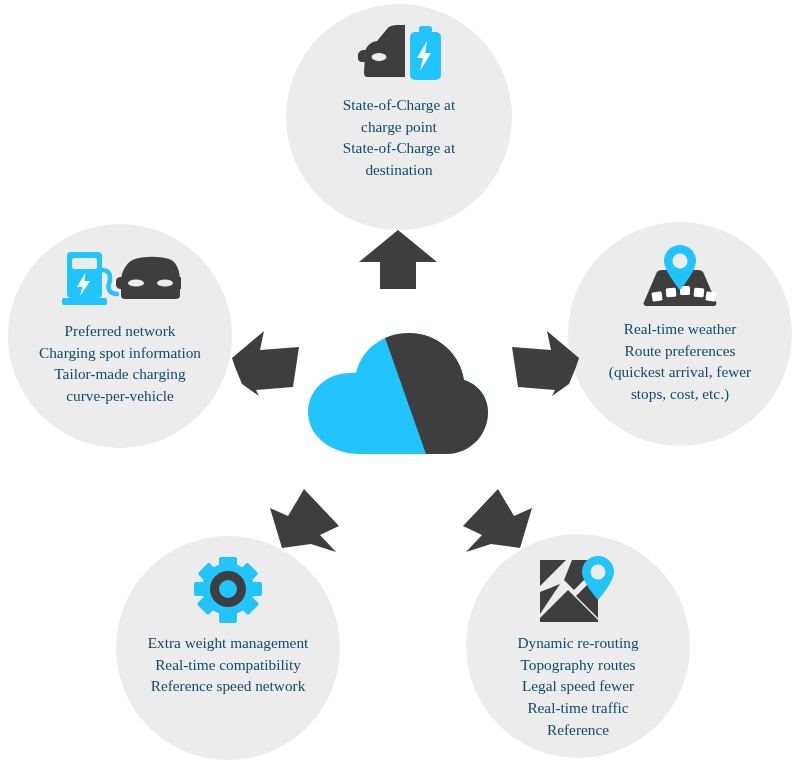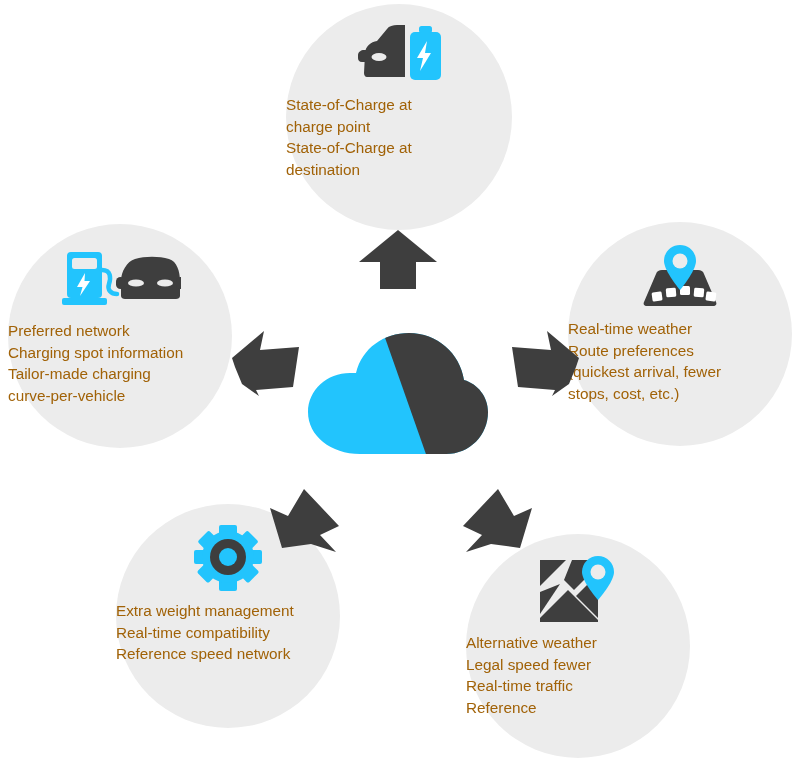--- a/index.html
+++ b/index.html
@@ -31,37 +31,39 @@
     box-sizing: border-box;
   }
   .node-icon {
     display: flex;
     align-items: center;
     justify-content: center;
     width: 100%;
   }
   .node-lines {
     width: 100%;
-    color: #a16207;
+    text-align: center;
+    color: #0c4a6e;
     font-size: 15.3px;
     line-height: 1.42;
+    font-family: Liberation Serif, serif;
   }
   .node-line {
     display: block;
     white-space: pre-line;
   }
 
   
   #node-top      { left: 286px; top: 4px;   width: 226px; height: 226px; padding-top: 18px; }
   #node-top .node-lines { font-size: 15.3px; }
 
   #node-left     { left: 8px;   top: 224px; width: 224px; height: 224px; padding-top: 22px; }
   #node-right    { left: 568px; top: 222px; width: 224px; height: 224px; padding-top: 22px; }
 
-  #node-bottom-left  { left: 116px; top: 504px; width: 224px; height: 224px; padding-top: 20px; }
+  #node-bottom-left  { left: 116px; top: 536px; width: 224px; height: 224px; padding-top: 20px; }
   #node-bottom-right { left: 466px; top: 534px; width: 224px; height: 224px; padding-top: 20px; }
 
   #node-top .node-icon     { height: 62px; margin-bottom: 10px; }
   #node-left .node-icon    { height: 62px; margin-bottom: 12px; }
   #node-right .node-icon   { height: 64px; margin-bottom: 10px; }
   #node-bottom-left .node-icon  { height: 66px; margin-bottom: 10px; }
   #node-bottom-right .node-icon { height: 70px; margin-bottom: 8px; }
 
   
   #cloud {
@@ -193,21 +195,22 @@
         <path d="M34 6 L60 6 L60 12 L36 36 L26 26 Z" fill="#3E3E3E"></path>
         <path d="M2 38 L22 30 L2 60 Z" fill="#3E3E3E"></path>
         <path d="M2 64 L30 36 L60 66 L60 68 L2 68 Z" fill="#3E3E3E"></path>
         <path d="M60 20 L60 64 L38 42 Z" fill="#3E3E3E"></path>
 
         <path d="M60 2 C51 2 44 9 44 18 C44 28 60 46 60 46 C60 46 76 28 76 18 C76 9 69 2 60 2 Z" fill="#22C4FD"></path>
         <circle cx="60" cy="18" r="7.5" fill="#ECECEC"></circle>
       </svg>
     </div>
     <div class="node-lines">
-      <span class="node-line">Alternative weather</span>
+      <span class="node-line">Dynamic re-routing</span>
+      <span class="node-line">Topography routes</span>
       <span class="node-line">Legal speed fewer</span>
       <span class="node-line">Real-time traffic</span>
       <span class="node-line">Reference</span>
     </div>
   </div>
 
   <div id="cloud">
     <svg width="185" height="125" viewBox="0 0 185 125" xmlns="http://www.w3.org/2000/svg">
       <defs>
         <clipPath id="cloudShape">

